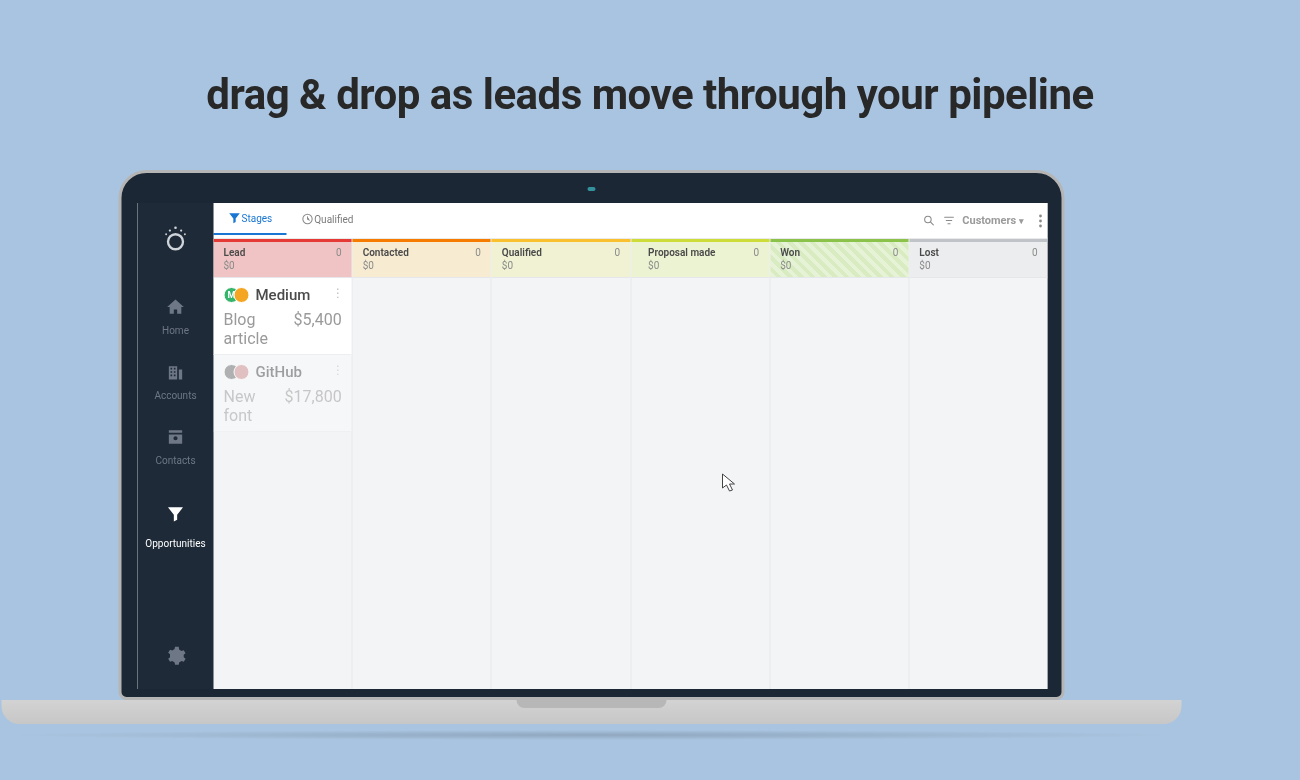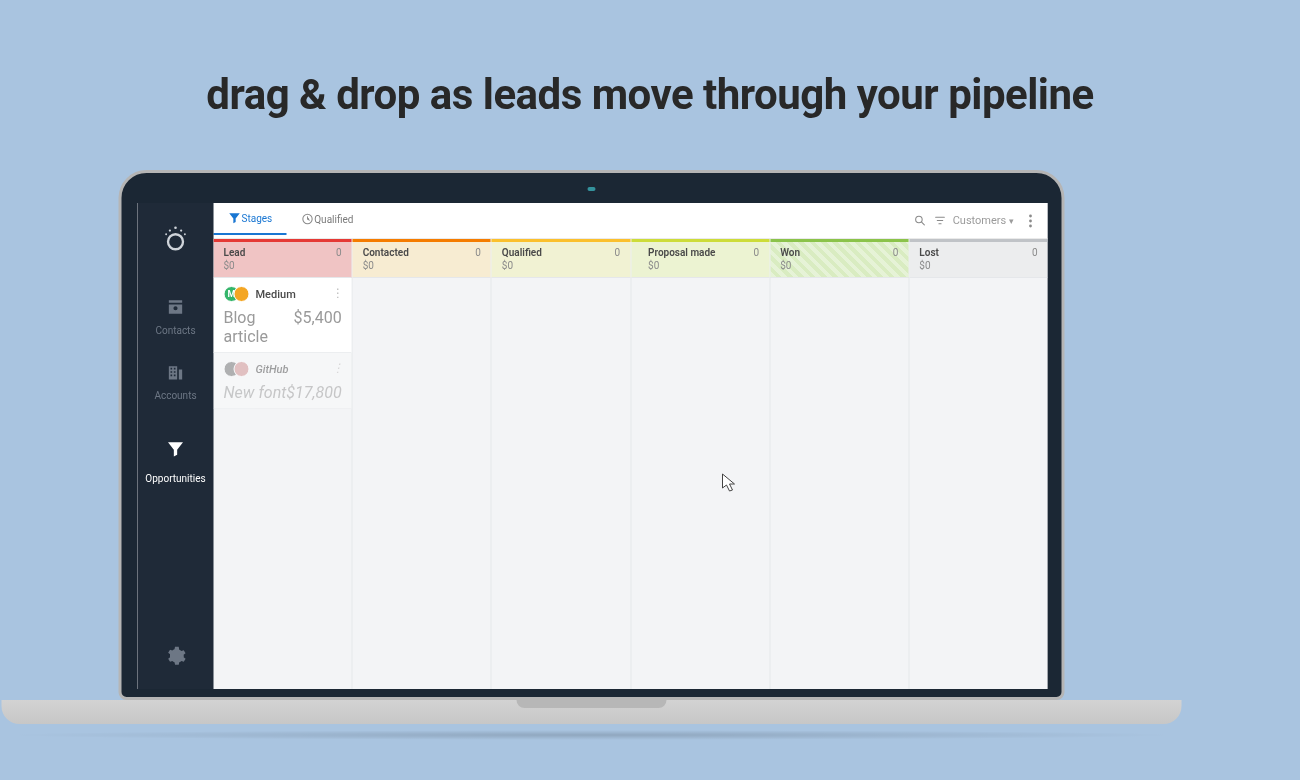--- a/index.html
+++ b/index.html
@@ -142,24 +142,24 @@
     cursor: pointer;
   }
   .tab .t-icon { height: 14px; }
   .tab .t-label { margin-top: 2px; }
   .tab.active { color: #1976d2; }
   .tab.active .t-icon svg path { fill: #1976d2; }
   .top-spacer { flex: 1; }
   .top-right {
     display: flex;
     align-items: center;
-    padding-right: 10px;
     gap: 6px;
     color: #9b9b9b;
     font-size: 11px;
+    font-weight: bold;
   }
   .top-icon { width: 14px; height: 14px; display:flex; align-items:center; justify-content:center; cursor:pointer; }
   .dropdown-text { cursor: pointer; }
   .caret { font-size: 9px; }
 
   
   .stage-row {
     display: flex;
     flex: 1;
     overflow: hidden;
@@ -214,39 +214,39 @@
 
   
   .cards { padding: 0; }
   .card {
     background: #ffffff;
     border-bottom: 1px solid #eceef0;
     padding: 8px 10px 6px;
     position: relative;
     cursor: grab;
   }
-  .card.faded { opacity: .5; background:#fafafa;font-style:italic; }
+  .card.faded { opacity: .5; background:#fafafa; }
   .card-top {
     display: flex;
     align-items: center;
     gap: 6px;
   }
   .avatars {
     display: flex;
   }
   .av {
     width: 16px; height: 16px;
     border-radius: 50%;
     border: 1.5px solid #fff;
     margin-left: -6px;
     display: flex; align-items:center; justify-content:center;
     font-size: 9px; font-weight:700; color:#fff;
   }
   .av:first-child { margin-left: 0; }
-  .card-title { font-size: 11px; color:#4a4a4a; font-weight:500; }
+  .card-title { font-size: 15px; color:#4a4a4a; font-weight:500; }
   .card-menu {
     position: absolute;
     top: 8px; right: 8px;
     color:#bdbdbd;
     font-size: 12px;
     cursor: pointer;
   }
   .card-bottom {
     display:flex;
     justify-content: space-between;
@@ -275,37 +275,45 @@
       <div class="sidebar">
         <svg class="logo" viewBox="0 0 32 32">
           <circle cx="16" cy="20" r="8" fill="none" stroke="#cfd4da" stroke-width="2.5"></circle>
           <circle cx="16" cy="5" r="1.4" fill="#cfd4da"></circle>
           <circle cx="10" cy="8" r="1.2" fill="#cfd4da"></circle>
           <circle cx="22" cy="8" r="1.2" fill="#cfd4da"></circle>
           <circle cx="6" cy="12" r="1" fill="#cfd4da"></circle>
           <circle cx="26" cy="12" r="1" fill="#cfd4da"></circle>
         </svg>
 
+        <div class="side-item">
+          <span class="si-icon">
+            <svg width="20" height="20" viewBox="0 0 24 24">
+                <path fill="currentColor" d="M12 3 2 12h3v8h5v-5h4v5h5v-8h3z"></path>
+              </svg>
+          </span>
+          <span class="si-label">Home</span>
+        </div>
+
+        <div class="side-item">
+          <span class="si-icon">
+            <svg width="20" height="20" viewBox="0 0 24 24">
+                <path fill="currentColor" d="M4 21V5h10v16H4zm12 0V9h4v12h-4zM6 7v2h2V7H6zm4 0v2h2V7h-2zM6 11v2h2v-2H6zm4 0v2h2v-2h-2zM6 15v2h2v-2H6zm4 0v2h2v-2h-2z"></path>
+              </svg>
+          </span>
+          <span class="si-label">Accounts</span>
+        </div>
 
         <div class="side-item">
           <span class="si-icon">
             <svg width="20" height="20" viewBox="0 0 24 24">
                 <path fill="currentColor" d="M4 4h16v3H4zM4 9h16v11H4zM12 11a2.5 2.5 0 1 0 .001 5.001A2.5 2.5 0 0 0 12 11zm-4 8c0-1.5 2-2.5 4-2.5s4 1 4 2.5v1H8v-1z"></path>
               </svg>
           </span>
           <span class="si-label">Contacts</span>
-        </div>
-
-        <div class="side-item">
-          <span class="si-icon">
-            <svg width="20" height="20" viewBox="0 0 24 24">
-                <path fill="currentColor" d="M4 21V5h10v16H4zm12 0V9h4v12h-4zM6 7v2h2V7H6zm4 0v2h2V7h-2zM6 11v2h2v-2H6zm4 0v2h2v-2h-2zM6 15v2h2v-2H6zm4 0v2h2v-2h-2z"></path>
-              </svg>
-          </span>
-          <span class="si-label">Accounts</span>
         </div>
 
         <div class="side-item active">
           <span class="si-icon">
             <svg width="20" height="20" viewBox="0 0 24 24">
                 <path fill="currentColor" d="M3 4h18l-7 9v6l-4 2v-8z"></path>
               </svg>
           </span>
           <span class="si-label">Opportunities</span>
         </div>

